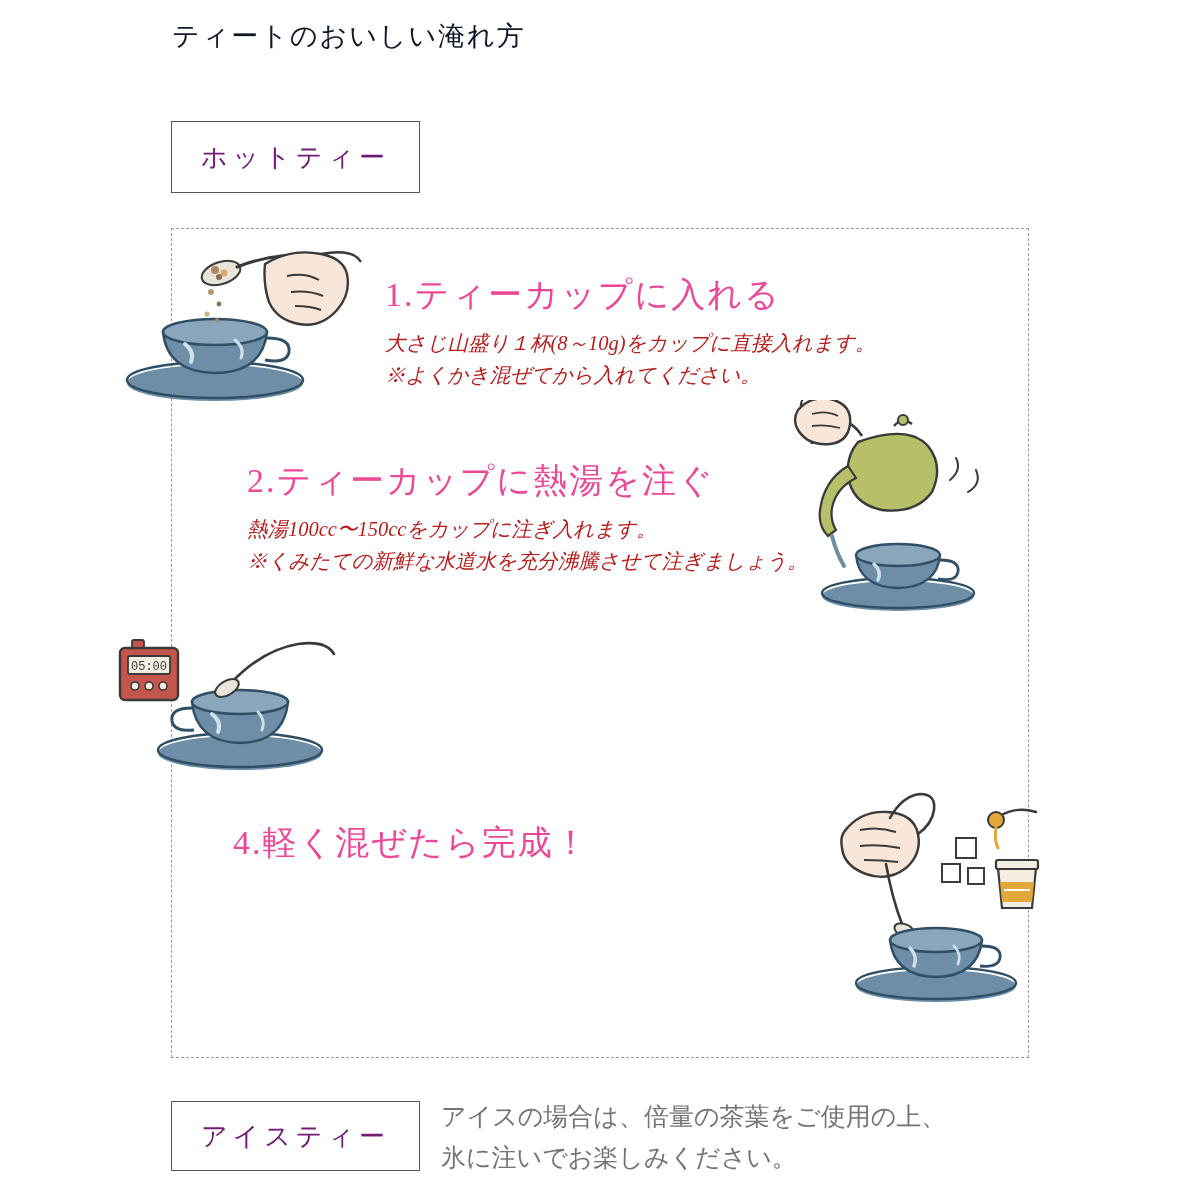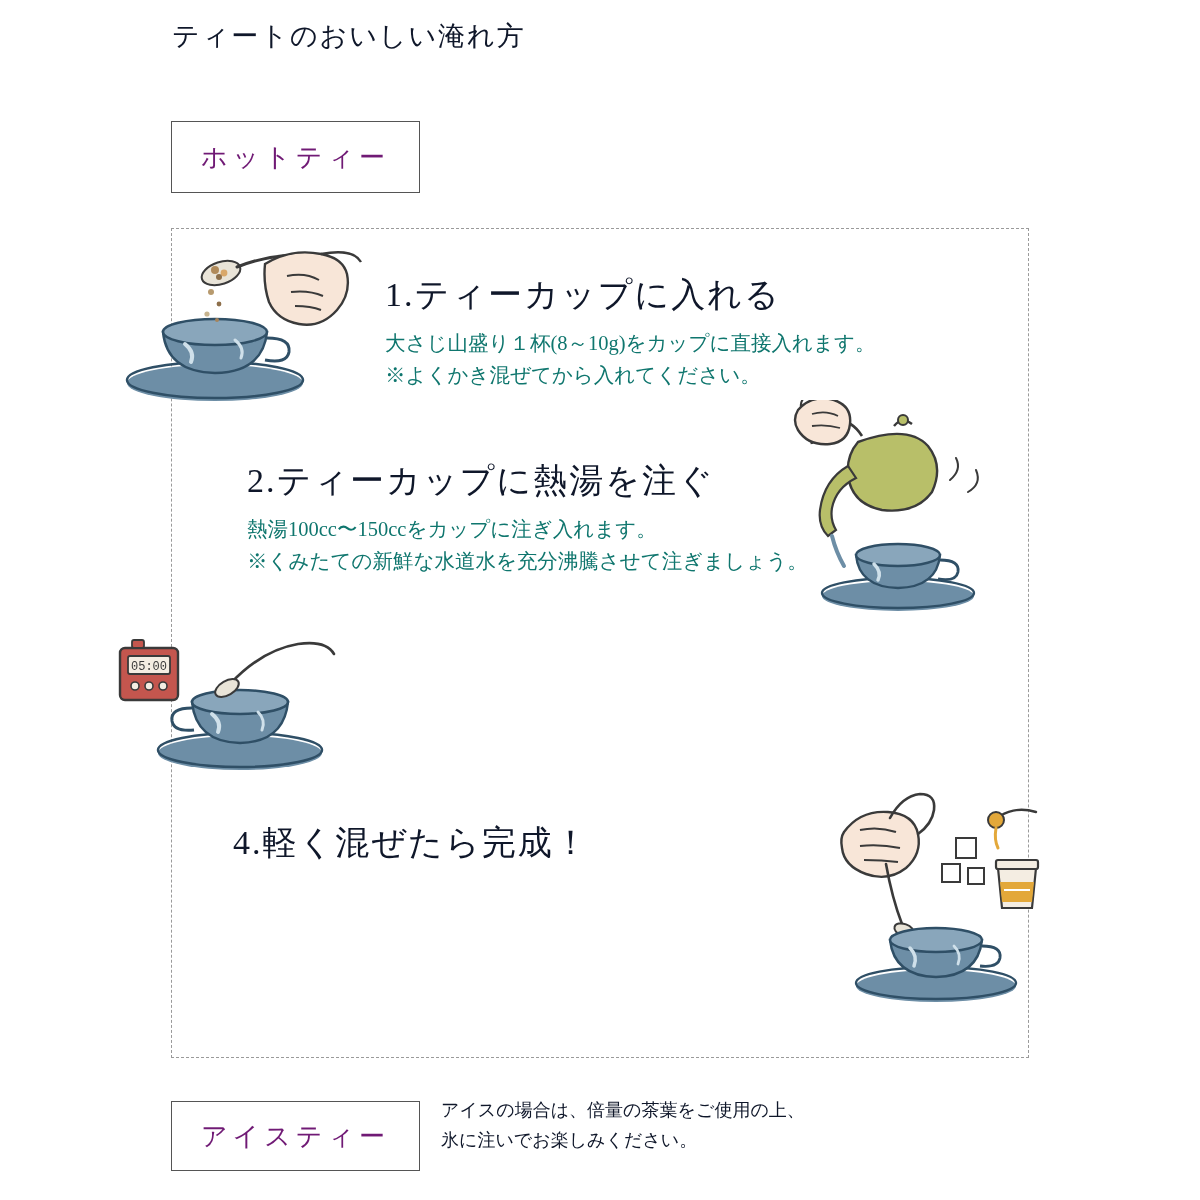--- a/index.html
+++ b/index.html
@@ -69,46 +69,47 @@
     box-sizing: border-box;
   }
 
   
   .step {
     position: absolute;
   }
   .step-title {
     font-size: 34px;
     letter-spacing: 2px;
-    color: #0f172a;
+    color: #ec4899;
     white-space: nowrap;
     font-family: "Liberation Serif", serif;
   }
   .step-body {
     font-size: 20.5px;
     line-height: 1.55;
-    color: #0f766e;
+    color: #b91c1c;
     margin-top: 10px;
     white-space: pre-line;
     font-family: "Liberation Serif", serif;
+    font-style: italic;
   }
 
   #step1 { left: 385px; top: 272px; }
   #step2 { left: 247px; top: 458px; }
   #step3 { left: 385px; top: 662px; }
   #step4 { left: 233px; top: 820px; }
 
   
   .ice-note {
     position: absolute;
     left: 441px;
     top: 1096px;
-    font-size: 18px;
+    font-size: 25px;
     line-height: 1.65;
-    color: #0f172a;
+    color: #737373;
     white-space: pre-line;
   }
 
   
   .illus {
     position: absolute;
   }
   #illus-1 { left: 115px; top: 240px; }
   #illus-2 { left: 790px; top: 400px; }
   #illus-3 { left: 112px; top: 620px; text-align: center; }

